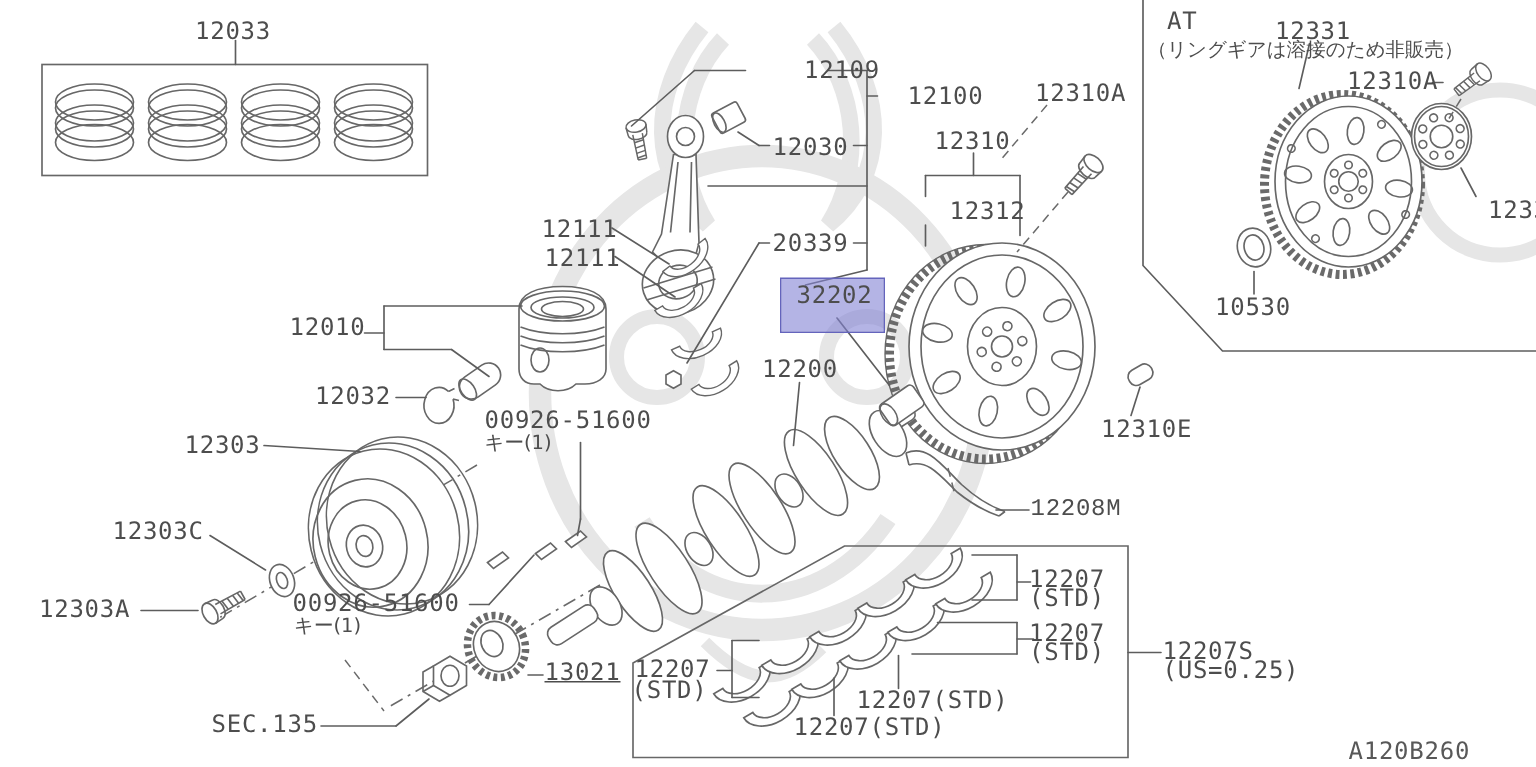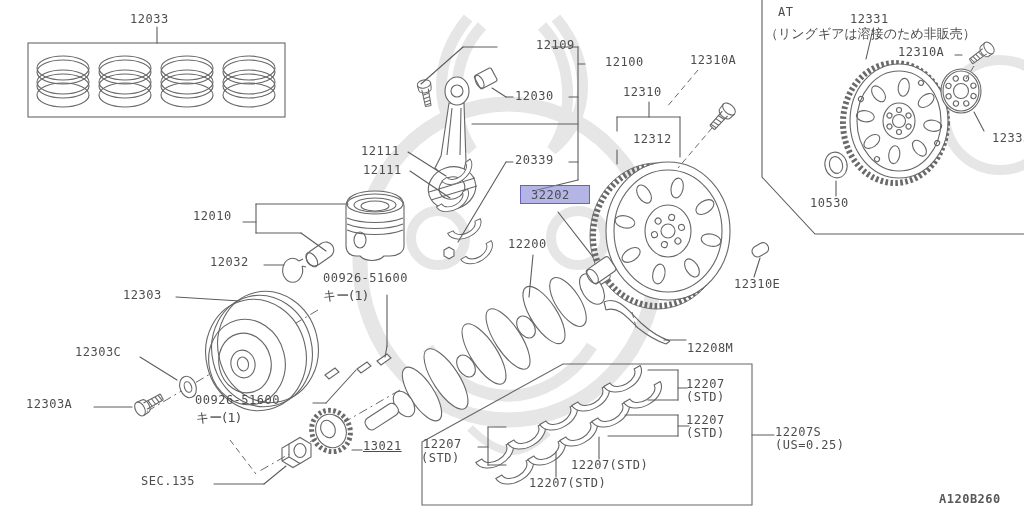--- a/index.html
+++ b/index.html
@@ -7,23 +7,23 @@
          font-family:"DejaVu Sans Mono","Liberation Mono",monospace;}
   svg{position:absolute;left:0;top:0;}
   .ln{stroke:#5d5d5d;stroke-width:1.1;fill:none;stroke-linecap:round;}
   .dln{stroke:#6a6a6a;stroke-width:1;fill:none;stroke-dasharray:6 4;}
   .ddln{stroke:#6a6a6a;stroke-width:1;fill:none;stroke-dasharray:9 4 2 4;}
   .pt{stroke:#676767;stroke-width:1.1;fill:#ffffff;}
   .po{stroke:#676767;stroke-width:1.1;fill:none;}
   .teeth{stroke:#6a6a6a;stroke-width:6;fill:none;stroke-dasharray:2.6 2.4;}
   .wm{stroke:#e6e6e6;fill:none;}
   #labels{position:absolute;left:0;top:0;width:1024px;height:511px;}
-  .lbl{position:absolute;color:#4d4d4d;font-size:12px;line-height:1.05;white-space:pre;letter-spacing:.5px;}
+  .lbl{position:absolute;color:#4d4d4d;font-size:16px;line-height:1.05;white-space:pre;letter-spacing:.5px;}
   .jp{font-size:13px;font-family:"DejaVu Sans","Liberation Sans",sans-serif;letter-spacing:0;}
-  .hl{width:58px;padding:3px 0 1px 10px;}
+  .hl{width:58px;padding:3px 0 15px 10px;}
   .code{color:#585858;}
 </style>
 </head>
 <body>
 
 <div class="stage">
 
 <svg width="1024" height="511" viewBox="0 0 1024 511">
   <defs>
     <path id="shl" d="M -21 0 A 21 14 0 0 0 21 0 L 14 0 A 14 9 0 0 1 -14 0 Z"></path>
@@ -376,27 +376,27 @@
       <div class="lbl jp" style="left: 323px; top: 289px;">キー(1)</div>
       <div class="lbl" style="left: 508px; top: 238px;">12200</div>
       <div class="lbl" style="left: 123px; top: 289px;">12303</div>
       <div class="lbl" style="left: 75px; top: 346px;">12303C</div>
       <div class="lbl" style="left: 26px; top: 398px;">12303A</div>
       <div class="lbl" style="left: 195px; top: 394px;">00926-51600</div>
       <div class="lbl jp" style="left: 196px; top: 411px;">キー(1)</div>
       <div class="lbl" style="left: 141px; top: 475px;">SEC.135</div>
       <div class="lbl" style="left: 363px; top: 440px; text-decoration: underline;">13021</div>
       <div class="lbl" style="left: 734px; top: 278px;">12310E</div>
-      <div class="lbl" style="left: 687px; top: 342px;">12208M</div>
+      <div class="lbl" style="left: 687px; top: 331px; font-family: Liberation Mono, monospace;">12208M</div>
       <div class="lbl" style="left: 686px; top: 378px;">12207</div>
       <div class="lbl" style="left: 686px; top: 391px;">(STD)</div>
       <div class="lbl" style="left: 686px; top: 414px;">12207</div>
       <div class="lbl" style="left: 686px; top: 427px;">(STD)</div>
       <div class="lbl" style="left: 775px; top: 426px;">12207S</div>
       <div class="lbl" style="left: 775px; top: 439px;">(US=0.25)</div>
       <div class="lbl" style="left: 423px; top: 438px;">12207</div>
       <div class="lbl" style="left: 421px; top: 452px;">(STD)</div>
       <div class="lbl" style="left: 571px; top: 459px;">12207(STD)</div>
       <div class="lbl" style="left: 529px; top: 477px;">12207(STD)</div>
-      <div class="lbl code" style="left: 939px; top: 493px; font-weight: bold;">A120B260</div>
+      <div class="lbl code" style="left: 899px; top: 493px;">A120B260</div>
     </div>
 
 </div>
 
 </body></html>

